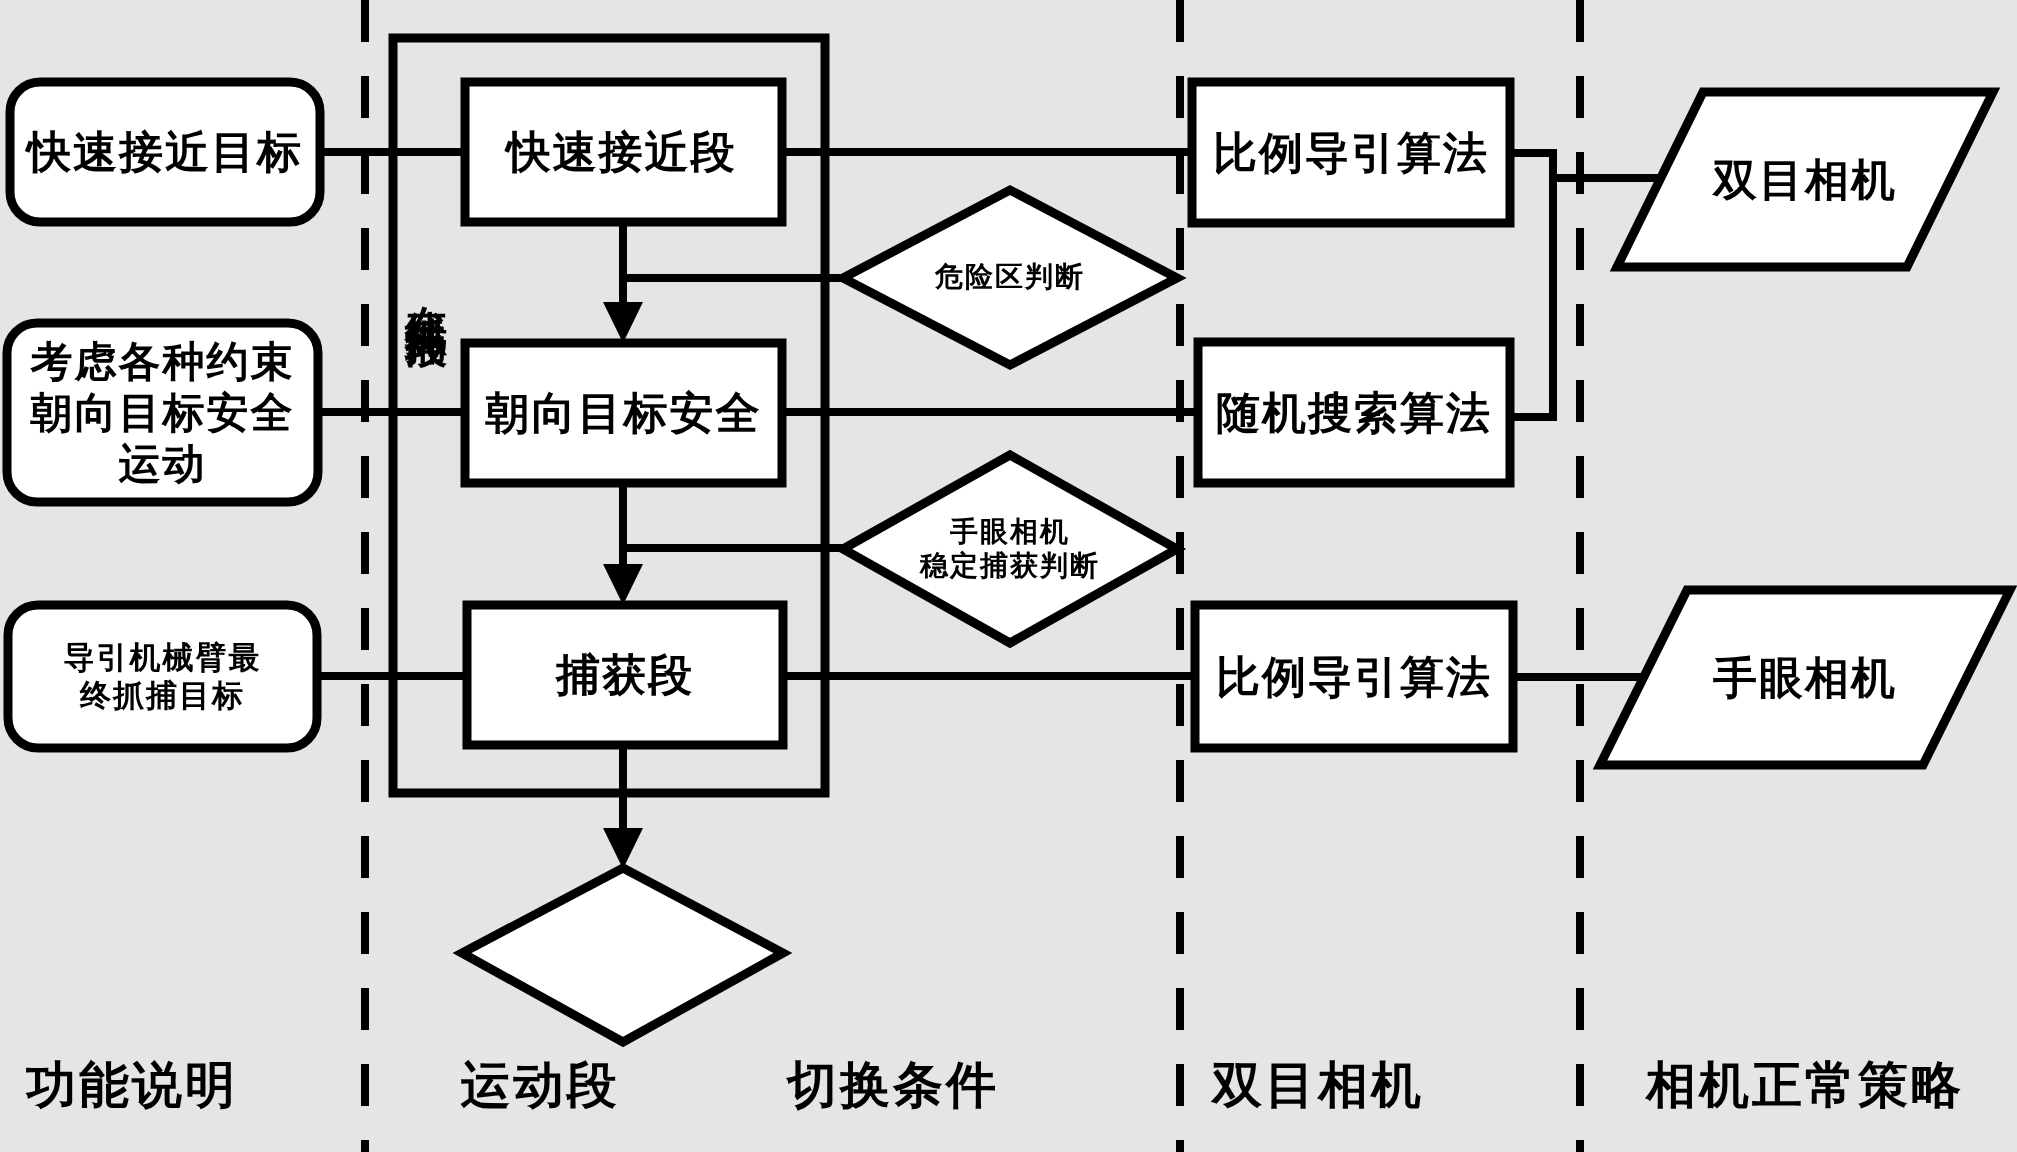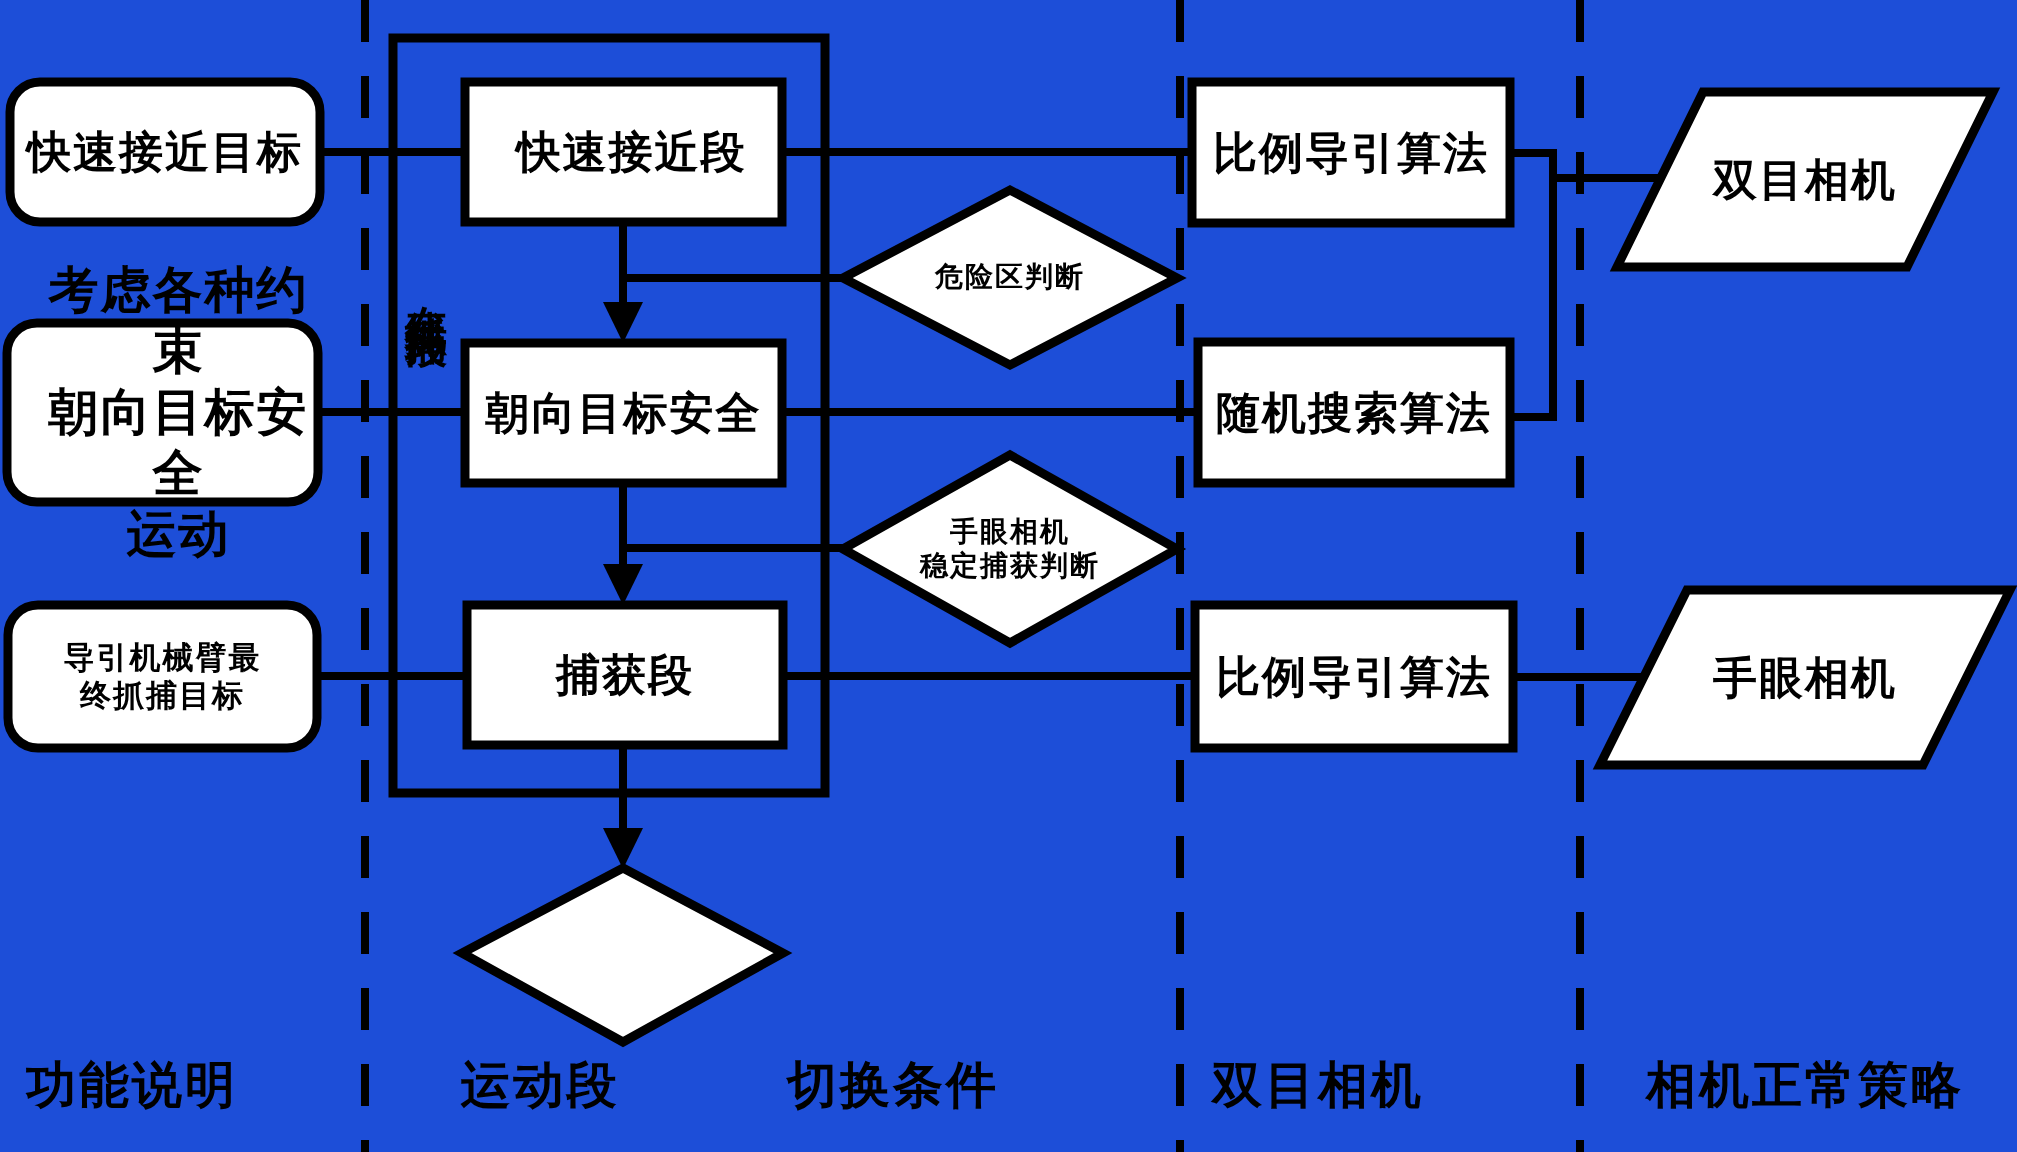--- a/index.html
+++ b/index.html
@@ -1,20 +1,20 @@
 <!DOCTYPE html>
 <html><head>
 <meta charset="utf-8">
 <style>
   html, body { margin: 0; padding: 0; background: #ffffff; }
   .canvas {
     position: relative;
     width: 2017px;
     height: 1152px;
-    background: #1d4ed8;
+    background: #e5e5e5;
     overflow: hidden;
     font-family: "Liberation Sans", "DejaVu Sans", sans-serif;
   }
   .layer { position: absolute; left: 0; top: 0; }
   svg .dash   { stroke: #000; stroke-width: 8; stroke-dasharray: 42 34; fill: none; }
   svg .conn   { stroke: #000; stroke-width: 8; fill: none; }
   svg .shape  { stroke: #000; stroke-width: 9; fill: #ffffff; }
   svg .frame  { stroke: #000; stroke-width: 9; fill: none; }
   svg .arrow  { fill: #000; stroke: none; }
   .t {
@@ -86,29 +86,29 @@
 
     <polygon class="shape" points="843,278 1010,190 1177,278 1010,365"></polygon>
     <polygon class="shape" points="843,549 1010,455 1177,549 1010,643"></polygon>
     <polygon class="shape" points="623,868 783,953 623,1042 462,953"></polygon>
 
     <polygon class="shape" points="1703,92 1993,92 1907,267 1617,267"></polygon>
     <polygon class="shape" points="1687,590 2010,590 1923,765 1600,765"></polygon>
   </svg>
 
   <div class="t t-node" style="left:10px;  top:82px;  width:310px; height:140px;">快速接近目标</div>
-  <div class="t t-node" style="left:23px;   top:323px; width:311px; height:179px; font-size:50px;">考虑各种约束
+  <div class="t t-node" style="left:7px;   top:323px; width:311px; height:179px; font-size:42px;">考虑各种约束
 朝向目标安全
 运动</div>
   <div class="t t-node" style="left:8px;   top:605px; width:309px; height:143px; font-size:31px;">导引机械臂最
 终抓捕目标</div>
 
   <div class="t t-vert" style="left:400px; top:162px; width:52px; height:245px;">在线抓捕段</div>
 
-  <div class="t t-node" style="left:473px; top:82px;  width:317px; height:140px;">快速接近段</div>
+  <div class="t t-node" style="left:463px; top:82px;  width:317px; height:140px;">快速接近段</div>
   <div class="t t-node" style="left:465px; top:343px; width:317px; height:140px;">朝向目标安全</div>
   <div class="t t-node" style="left:467px; top:605px; width:316px; height:140px;">捕获段</div>
 
   <div class="t t-cond" style="left:843px; top:190px; width:334px; height:175px;">危险区判断</div>
   <div class="t t-cond" style="left:843px; top:455px; width:334px; height:188px;">手眼相机
 稳定捕获判断</div>
 
   <div class="t t-node" style="left:1192px; top:82px;  width:318px; height:141px;">比例导引算法</div>
   <div class="t t-node" style="left:1198px; top:342px; width:312px; height:141px;text-align:center;">随机搜索算法</div>
   <div class="t t-node" style="left:1195px; top:605px; width:318px; height:143px;">比例导引算法</div>

